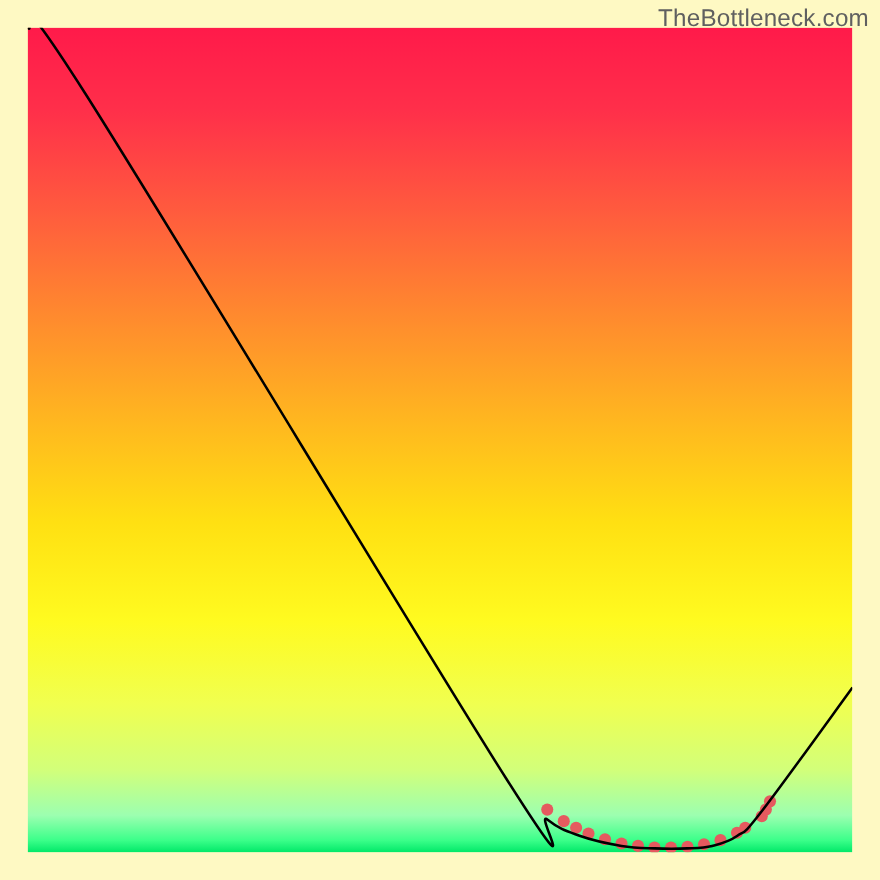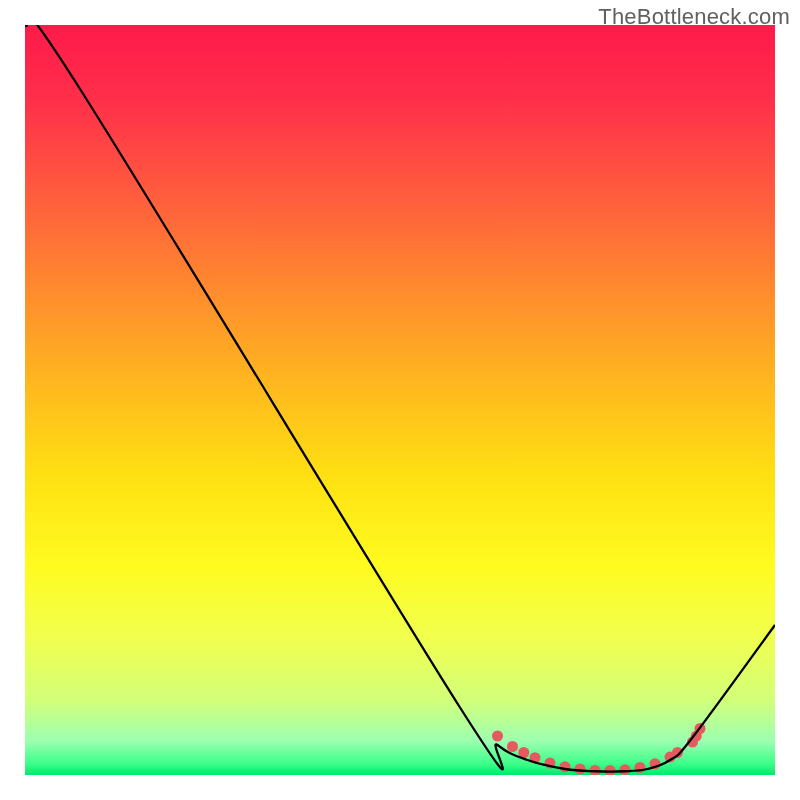--- a/index.html
+++ b/index.html
@@ -8,21 +8,21 @@
     width: 800px;
     height: 800px;
     background: #000;
     font-family: Arial, Helvetica, sans-serif;
     overflow: hidden;
   }
   .frame {
     position: relative;
     width: 800px;
     height: 800px;
-    background: #ffffff;
+    background: #fef9c3;
   }
   .watermark {
     position: absolute;
     top: 4px;
     right: 10px;
     color: #606060;
     font-size: 22px;
     font-weight: 500;
     letter-spacing: 0.2px;
     z-index: 10;

